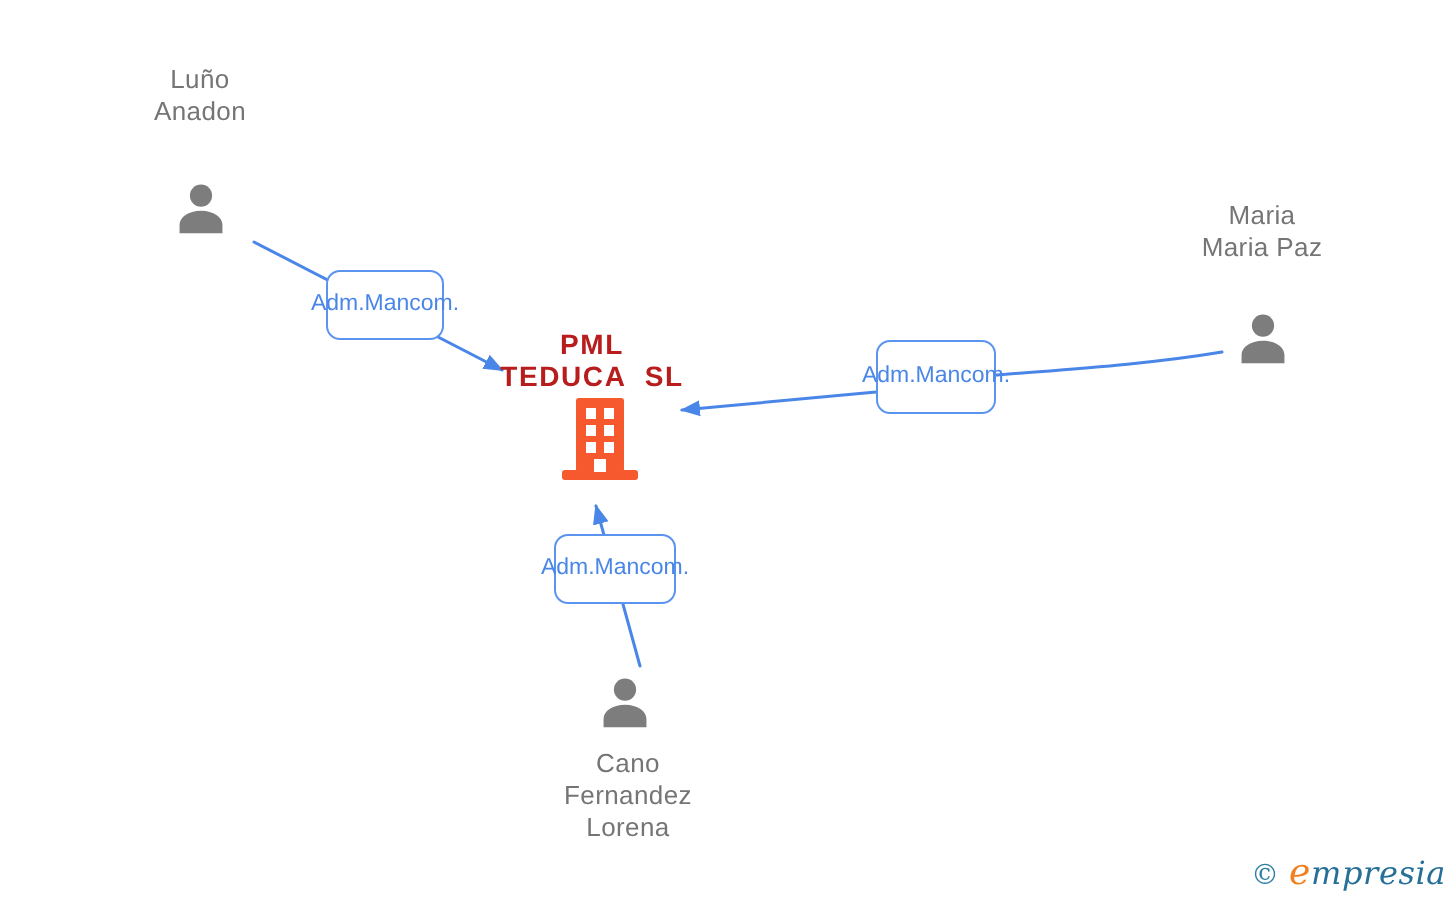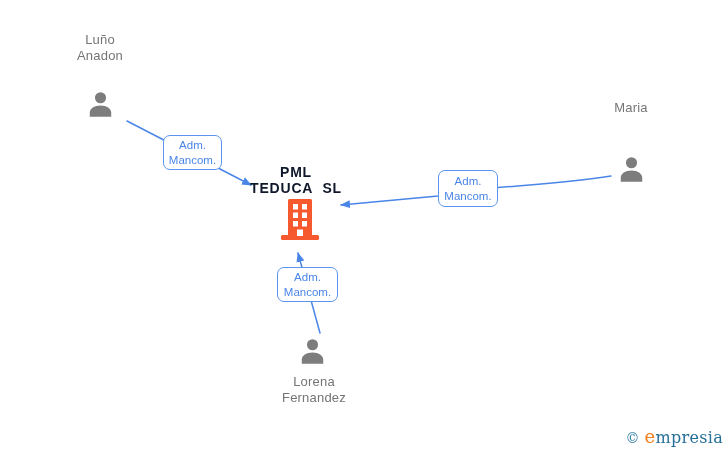--- a/index.html
+++ b/index.html
@@ -14,39 +14,39 @@
   .person-name{
     width:130px;text-align:center;font-size:13px;line-height:16px;color:#757575;
     letter-spacing:.2px;
   }
   .person-name span{display:block;}
   .person-icon-wrap{width:31px;height:32px;}
   .person-icon-wrap svg{display:block;width:100%;height:100%;}
 
   .company-name{
     width:140px;text-align:center;font-size:14px;line-height:16px;font-weight:bold;
-    color:#0f172a;letter-spacing:.8px;word-spacing:5px;
+    color:#b91c1c;letter-spacing:.8px;word-spacing:5px;
   }
   .company-name span{display:block;}
   .building-wrap{width:48px;height:50px;}
   .building-wrap svg{display:block;width:100%;height:100%;}
 
   .edge-chip{
     box-sizing:border-box;background:#ffffff;border:1.5px solid #5b94ee;border-radius:7px;
-    display:flex;flex-direction:column;align-items:center;justify-content:center;
+    display:flex;flex-direction:row;align-items:center;justify-content:center;
     font-size:11.5px;line-height:15px;color:#4a86e8;text-align:center;
   }
   .edge-chip span{display:block;}
 
   .logo{
     position:absolute;right:5px;bottom:3px;display:flex;align-items:baseline;gap:5px;
     font-family:"DejaVu Serif",serif;
   }
   .logo .copy{color:#2e7fa3;font-size:14px;font-style:normal;}
-  .logo .brand{font-size:16px;color:#266f98;letter-spacing:.3px;}
+  .logo .brand{font-style:italic;font-size:16px;color:#266f98;letter-spacing:.3px;}
   .logo .brand .e-orange{color:#f08020;font-size:18px;}
 </style>
 </head>
 <body>
 
 <div class="stage">
 
   <svg class="edges-layer" width="728" height="450" viewBox="0 0 728 450">
     <defs>
       <marker id="arw" markerUnits="userSpaceOnUse" markerWidth="12" markerHeight="10" refX="9" refY="4.5" orient="auto">
@@ -64,37 +64,39 @@
   </div>
   <div class="abs person-icon-wrap" style="left:85px;top:89px;">
     <svg viewBox="0 0 24 24">
       <circle cx="12" cy="6.4" r="4.3" fill="#7d7d7d"></circle>
       <path d="M12 12.3 c-4.9 0 -8.3 2.5 -8.3 5.5 L3.7 21 L20.3 21 L20.3 17.8 c0 -3 -3.4 -5.5 -8.3 -5.5 z" fill="#7d7d7d"></path>
     </svg>
   </div>
 
   <div class="abs person-name" style="left:566px;top:100px;">
     <span>Maria</span>
+    <span>Maria Paz</span>
   </div>
   <div class="abs person-icon-wrap" style="left:616px;top:154px;">
     <svg viewBox="0 0 24 24">
       <circle cx="12" cy="6.4" r="4.3" fill="#7d7d7d"></circle>
       <path d="M12 12.3 c-4.9 0 -8.3 2.5 -8.3 5.5 L3.7 21 L20.3 21 L20.3 17.8 c0 -3 -3.4 -5.5 -8.3 -5.5 z" fill="#7d7d7d"></path>
     </svg>
   </div>
 
   <div class="abs person-icon-wrap" style="left:297px;top:336px;">
     <svg viewBox="0 0 24 24">
       <circle cx="12" cy="6.4" r="4.3" fill="#7d7d7d"></circle>
       <path d="M12 12.3 c-4.9 0 -8.3 2.5 -8.3 5.5 L3.7 21 L20.3 21 L20.3 17.8 c0 -3 -3.4 -5.5 -8.3 -5.5 z" fill="#7d7d7d"></path>
     </svg>
   </div>
   <div class="abs person-name" style="left:249px;top:374px;">
+    <span>Cano</span>
+    <span>Fernandez</span>
     <span>Lorena</span>
-    <span>Fernandez</span>
   </div>
 
   <div class="abs company-name" style="left:226px;top:164px;">
     <span>PML</span>
     <span>TEDUCA SL</span>
   </div>
   <div class="abs building-wrap" style="left:276px;top:194px;">
     <svg viewBox="0 0 48 50">
       <rect x="5" y="41" width="38" height="5" rx="1.5" fill="#f7592e"></rect>
       <rect x="12" y="5" width="24" height="37" rx="1.5" fill="#f7592e"></rect>

